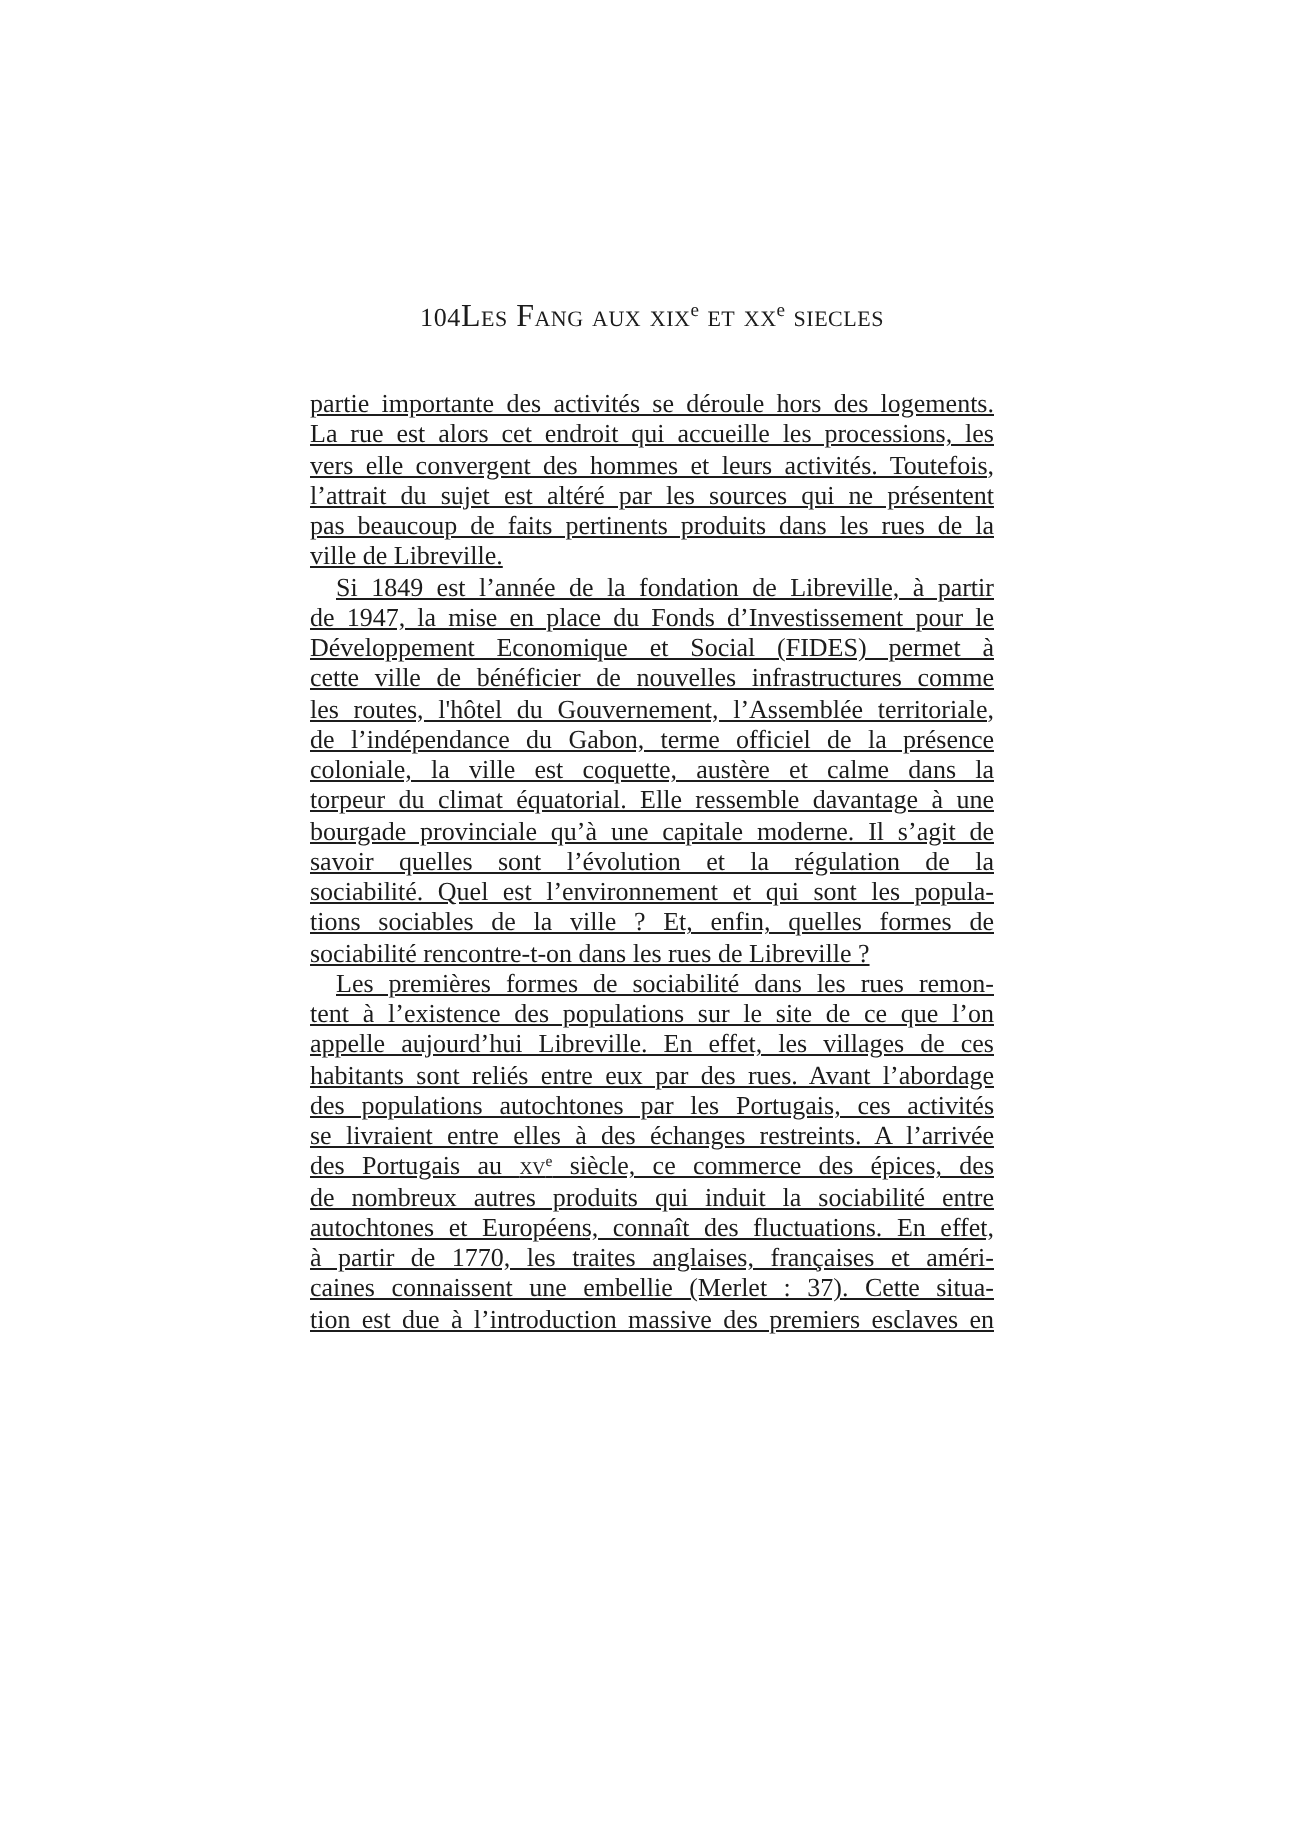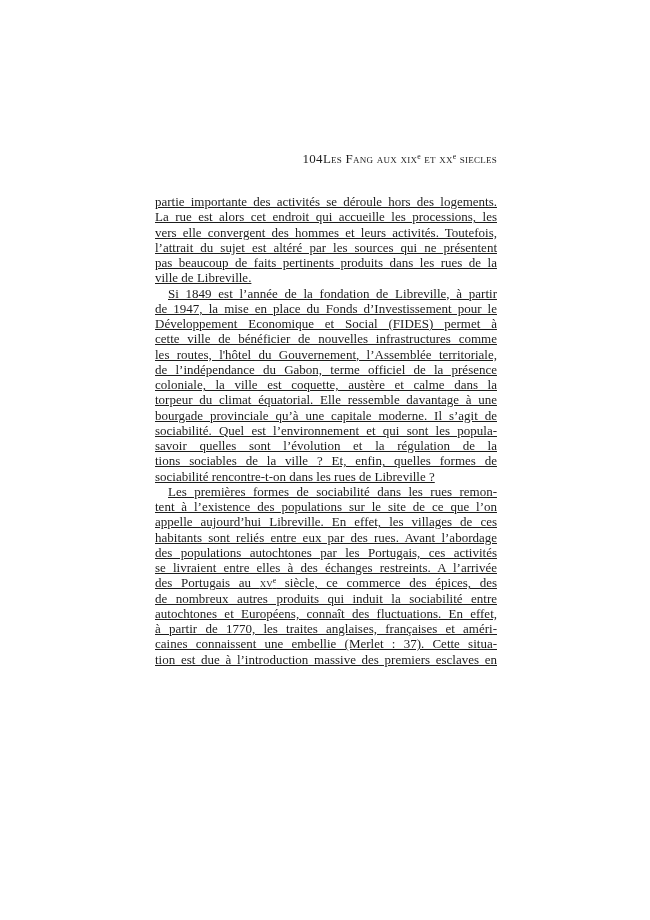--- a/index.html
+++ b/index.html
@@ -17,30 +17,30 @@
     background: #ffffff;
     font-family: "Liberation Serif", "DejaVu Serif", serif;
     color: #1c1c1c;
   }
   .header-row {
     position: absolute;
     top: 151px;
     left: 155px;
     width: 342px;
     display: flex;
-    justify-content: flex-end;
+    justify-content: center;
     align-items: baseline;
   }
   .page-number {
     font-size: 13px;
     line-height: 15px;
     letter-spacing: 0.3px;
   }
   .running-title {
-    font-size: 13px;
+    font-size: 16px;
     line-height: 15px;
     letter-spacing: 0.25px;
     white-space: nowrap;
   }
   .sc { font-variant: small-caps; }
   .sup {
     font-variant: normal;
     font-size: 0.6em;
     position: relative;
     top: -0.55em;
@@ -90,22 +90,22 @@
       <div class="paragraph">
         <div class="line indent"><span>Si 1849 est l’année de la fondation de Libreville, à partir</span></div>
         <div class="line"><span>de 1947, la mise en place du Fonds d’Investissement pour le</span></div>
         <div class="line"><span>Développement Economique et Social (FIDES) permet à</span></div>
         <div class="line"><span>cette ville de bénéficier de nouvelles infrastructures comme</span></div>
         <div class="line"><span>les routes, l'hôtel du Gouvernement, l’Assemblée territoriale,</span></div>
         <div class="line"><span>de l’indépendance du Gabon, terme officiel de la présence</span></div>
         <div class="line"><span>coloniale, la ville est coquette, austère et calme dans la</span></div>
         <div class="line"><span>torpeur du climat équatorial. Elle ressemble davantage à une</span></div>
         <div class="line"><span>bourgade provinciale qu’à une capitale moderne. Il s’agit de</span></div>
+        <div class="line"><span>savoir quelles sont l’évolution et la régulation de la</span></div>
         <div class="line"><span>sociabilité. Quel est l’environnement et qui sont les popula-</span></div>
-        <div class="line"><span>savoir quelles sont l’évolution et la régulation de la</span></div>
         <div class="line"><span>tions sociables de la ville ? Et, enfin, quelles formes de</span></div>
         <div class="line end"><span>sociabilité rencontre-t-on dans les rues de Libreville ?</span></div>
       </div>
       <div class="paragraph">
         <div class="line indent"><span>Les premières formes de sociabilité dans les rues remon-</span></div>
         <div class="line"><span>tent à l’existence des populations sur le site de ce que l’on</span></div>
         <div class="line"><span>appelle aujourd’hui Libreville. En effet, les villages de ces</span></div>
         <div class="line"><span>habitants sont reliés entre eux par des rues. Avant l’abordage</span></div>
         <div class="line"><span>des populations autochtones par les Portugais, ces activités</span></div>
         <div class="line"><span>se livraient entre elles à des échanges restreints. A l’arrivée</span></div>

